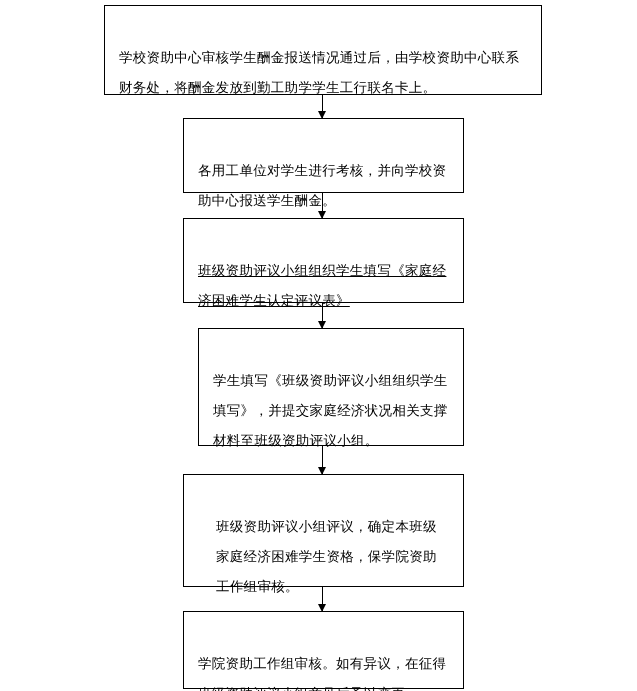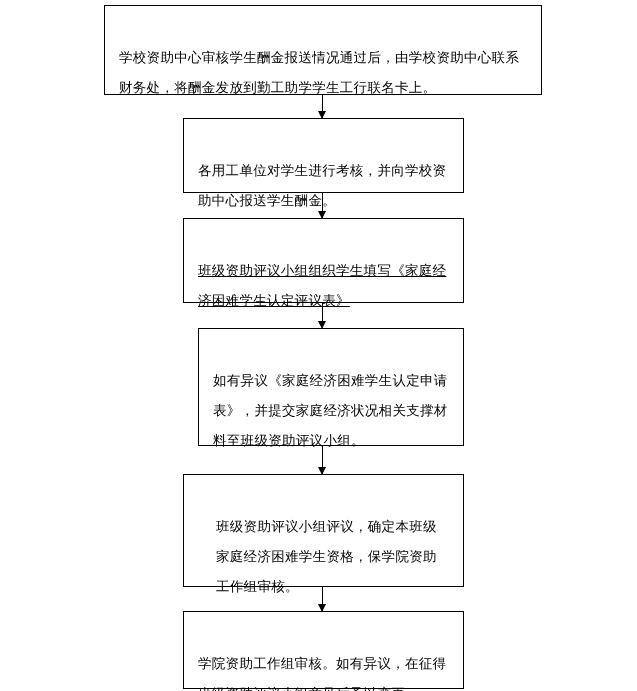--- a/index.html
+++ b/index.html
@@ -69,21 +69,21 @@
 
   <div class="arrow" style="left:322px; top:193px; height:25px;"></div>
 
   <div class="node" style="left:183px; top:218px; width:281px; height:85px;text-decoration:underline;">
     <span class="txt">班级资助评议小组组织学生填写《家庭经济困难学生认定评议表》</span>
   </div>
 
   <div class="arrow" style="left:322px; top:303px; height:25px;"></div>
 
   <div class="node" style="left:198px; top:328px; width:266px; height:118px;">
-    <span class="txt">如有异议《家庭经济困难学生认定申请表》，并提交家庭经济状况相关支撑材料至班级资助评议小组。</span>
+    <span class="txt">学生填写《班级资助评议小组组织学生填写》，并提交家庭经济状况相关支撑材料至班级资助评议小组。</span>
   </div>
 
   <div class="arrow" style="left:322px; top:446px; height:28px;"></div>
 
   <div class="node" style="left:183px; top:474px; width:281px; height:113px;padding-left:32px;">
     <span class="txt">班级资助评议小组评议，确定本班级家庭经济困难学生资格，保学院资助工作组审核。</span>
   </div>
 
   <div class="arrow" style="left:322px; top:587px; height:24px;"></div>
 

